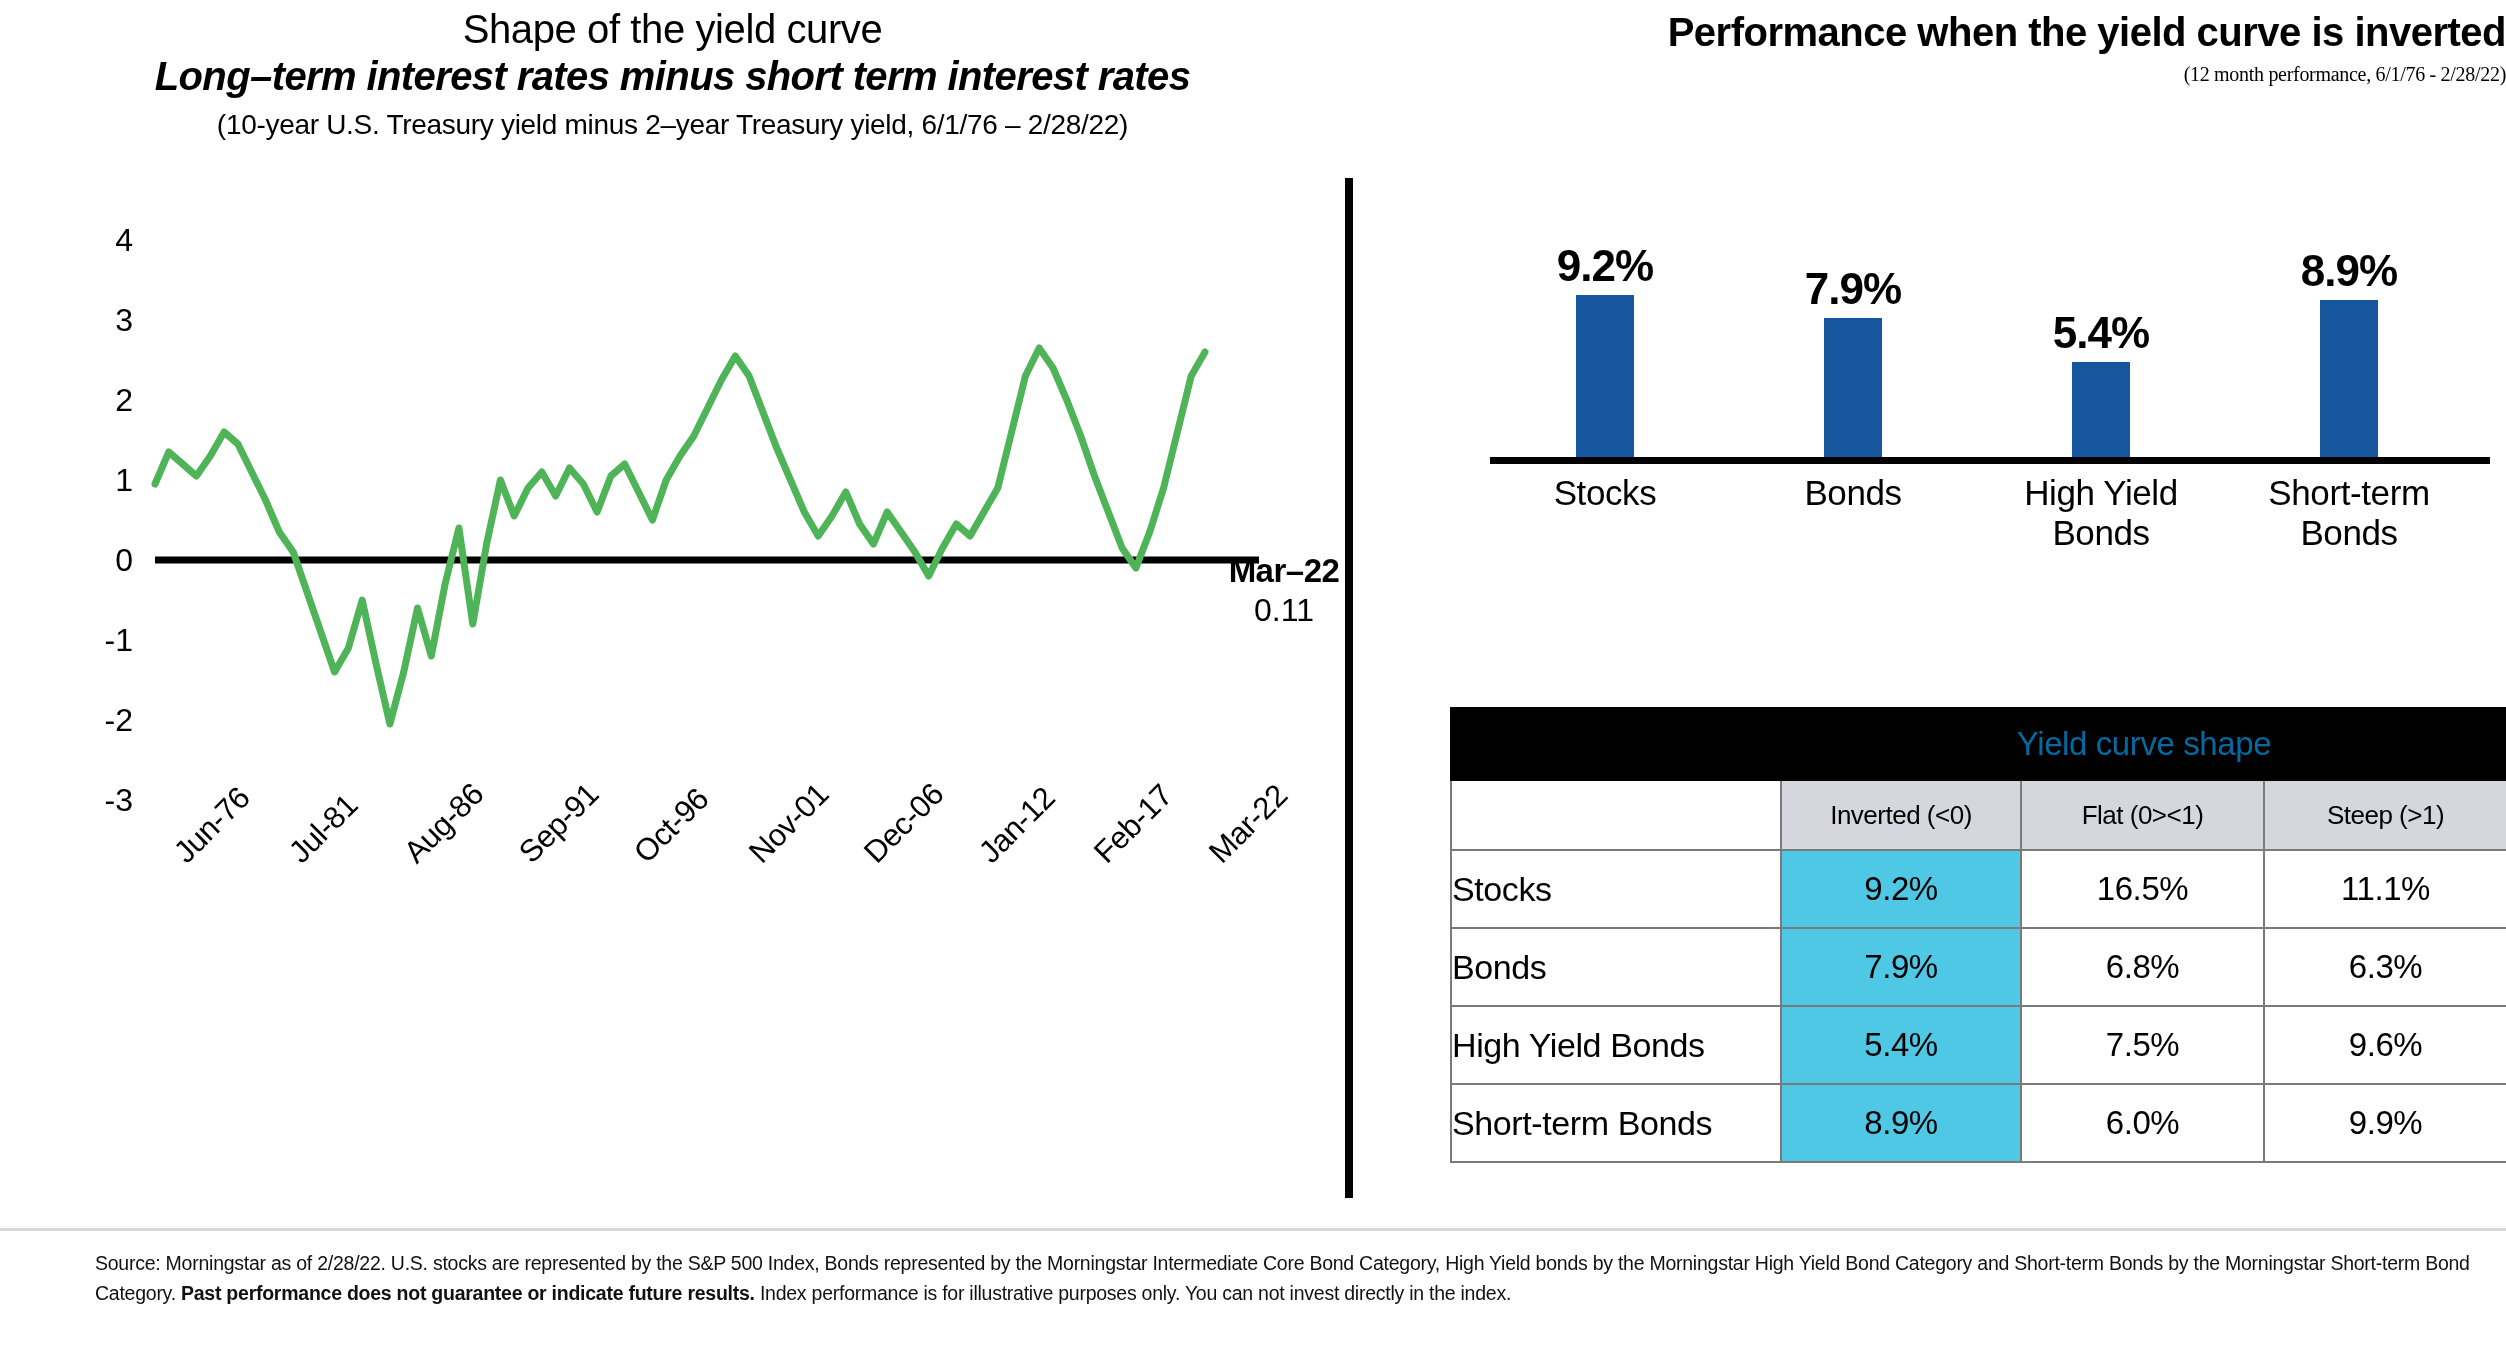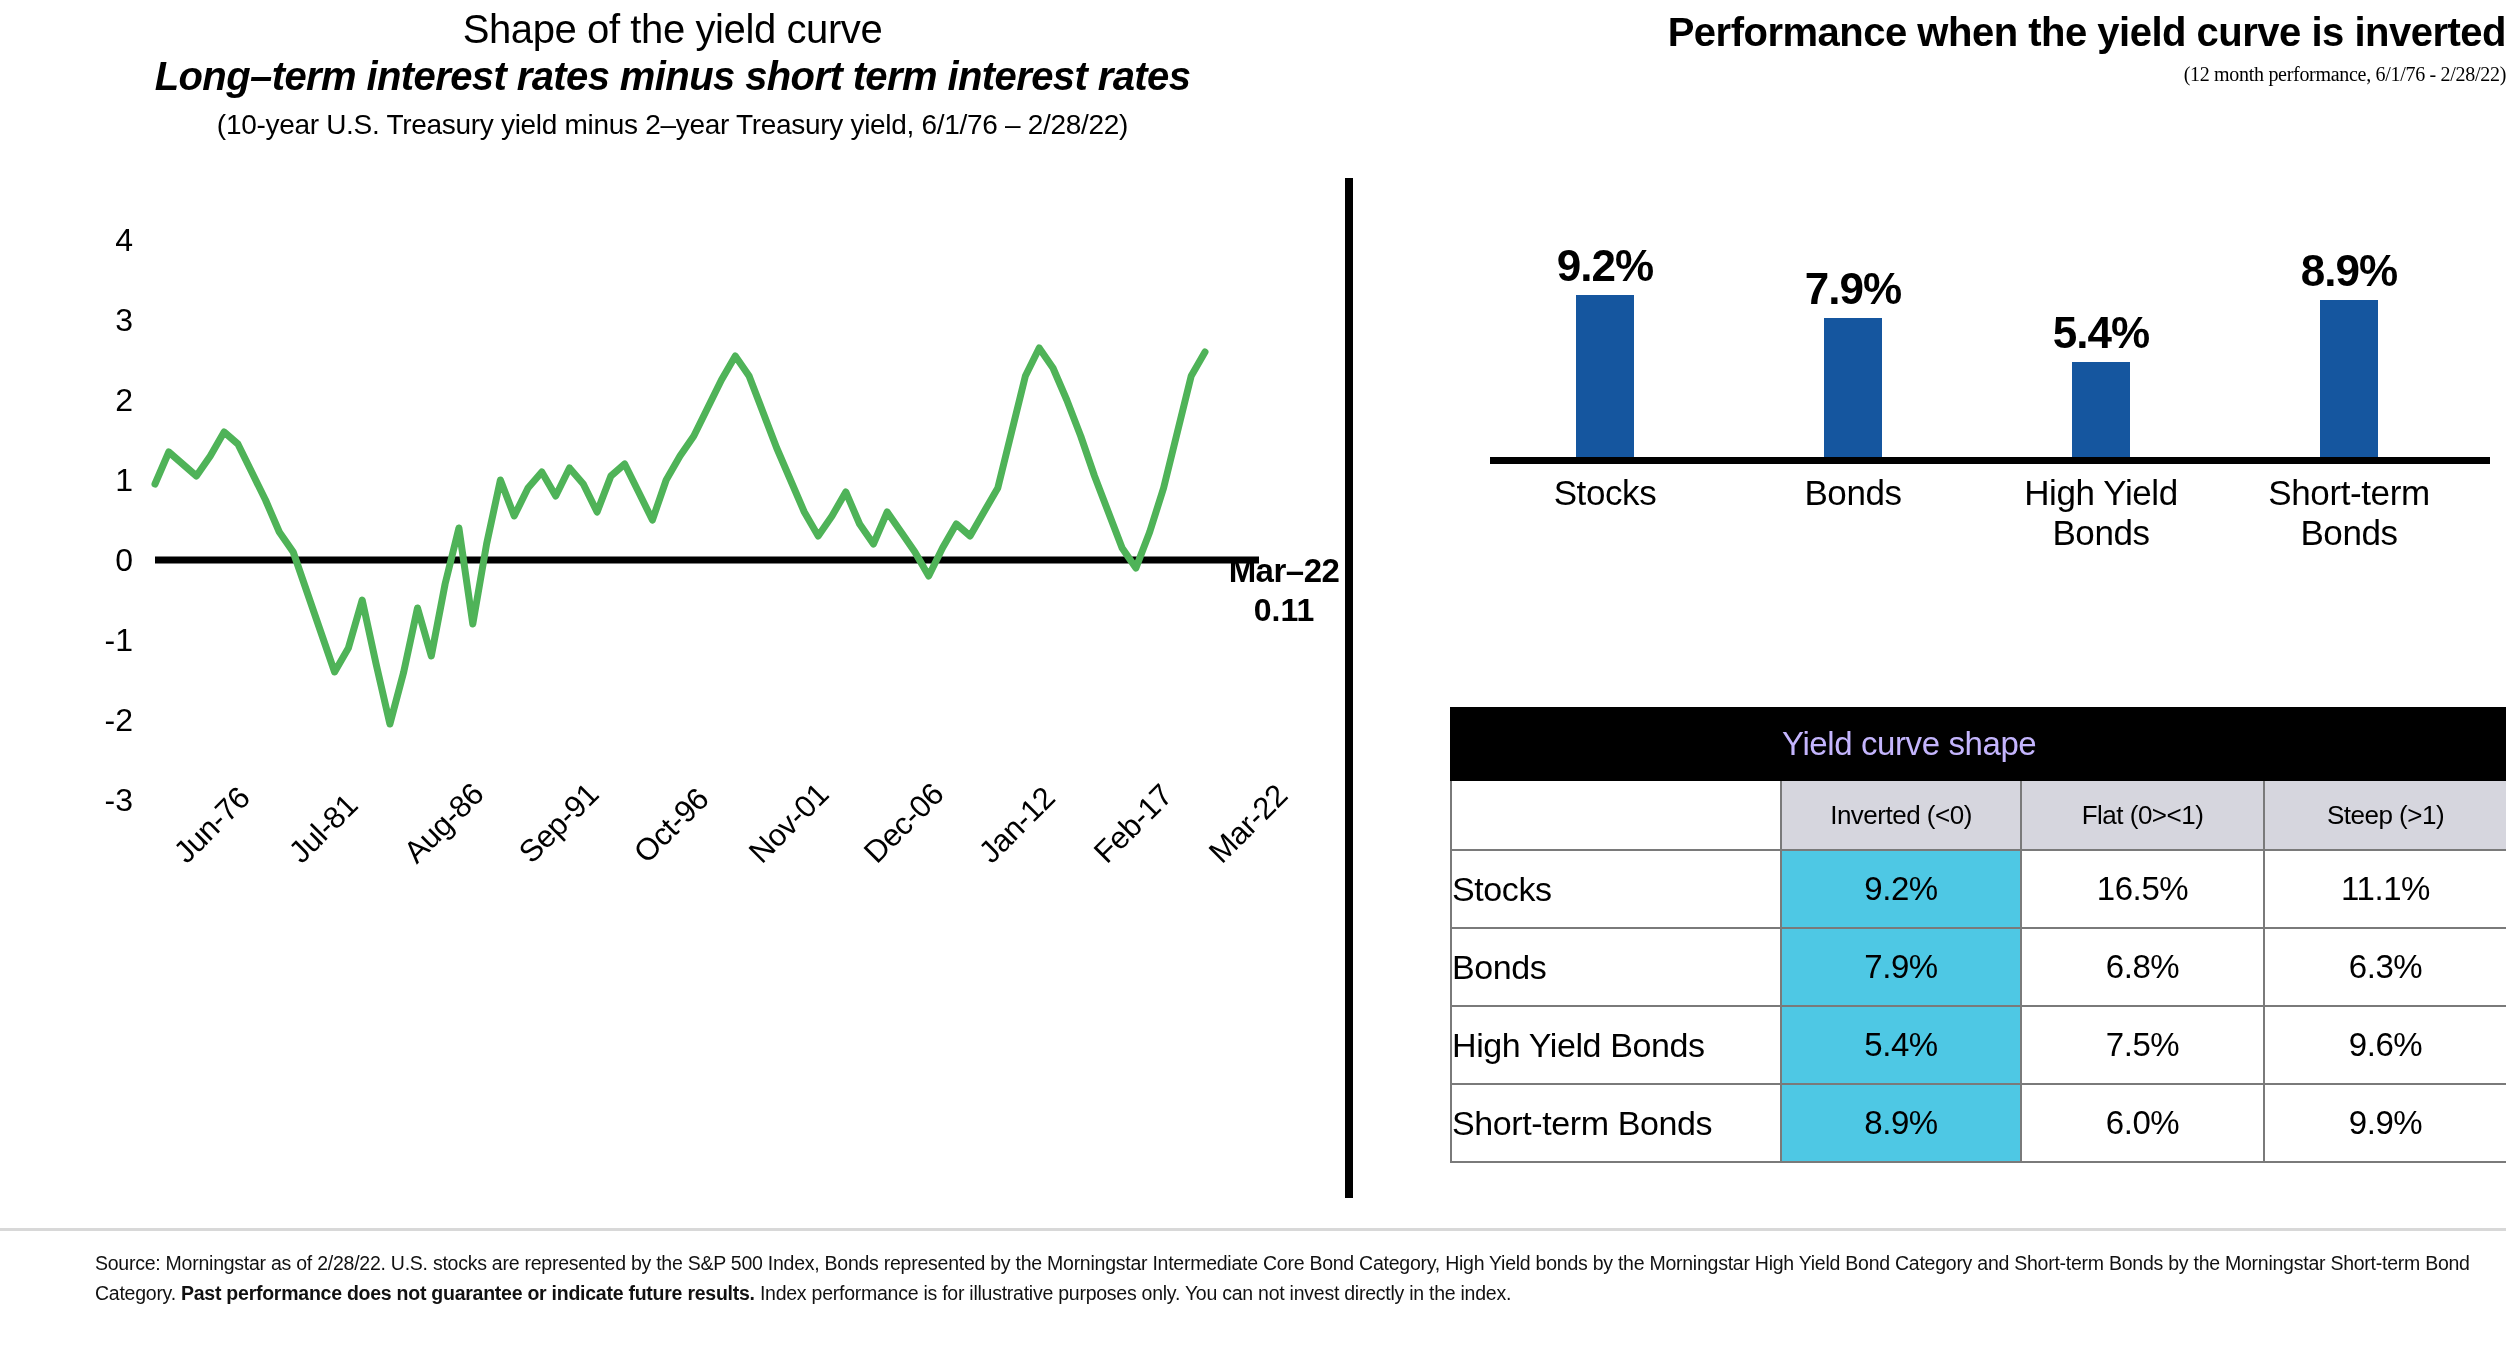--- a/index.html
+++ b/index.html
@@ -66,21 +66,21 @@
     transform: rotate(-45deg);
     letter-spacing: -0.5px;
   }
   #endpoint-label {
     position: absolute;
     left: 1209px; top: 352px;
     text-align: center;
     width: 150px;
   }
   #endpoint-label .ep-date { font-size: 33px; font-weight: bold; letter-spacing: -0.5px; }
-  #endpoint-label .ep-val { font-size: 32px; font-weight: bold; margin-top: 2px; }
+  #endpoint-label .ep-val { font-size: 32px; font-weight: normal; margin-top: 2px; }
 
   
   #divider {
     position: absolute;
     left: 1345px; top: 178px;
     width: 8px; height: 1020px;
     background: #000;
   }
 
   
@@ -142,23 +142,23 @@
     border-collapse: collapse;
     table-layout: fixed;
   }
   #perf-table td, #perf-table th {
     border: 2px solid #7a7a7a;
     font-weight: normal;
     padding: 0;
   }
   .hdr-blank { background: #000; border-color: #000 !important; }
   .hdr-span {
-    background: #000; color: #c4b5fd;
+    background: #000; color: #0369a1;
     font-size: 33px; font-weight: bold;
-    text-align: left; height: 72px;
+    text-align: center; height: 72px;
     letter-spacing: -0.4px;
     border-color: #000 !important;
   }
   .sub-blank { background: #fff; border-left: none; border-top: none; }
   .sub-hdr {
     background: #d6d6de;
     font-size: 26px; text-align: center; height: 70px;
     letter-spacing: -0.5px;
   }
   .row-label {

